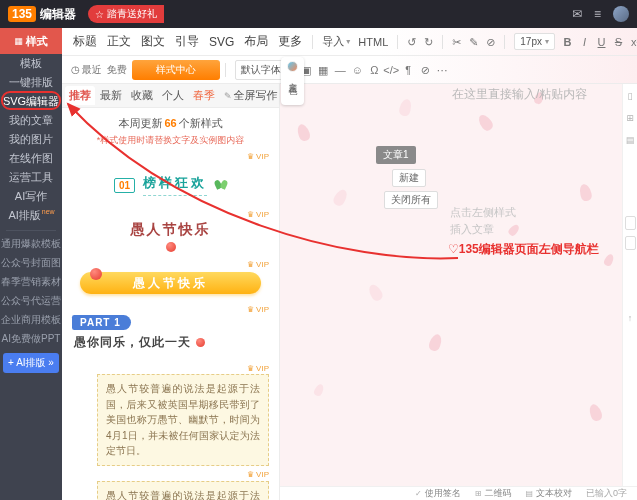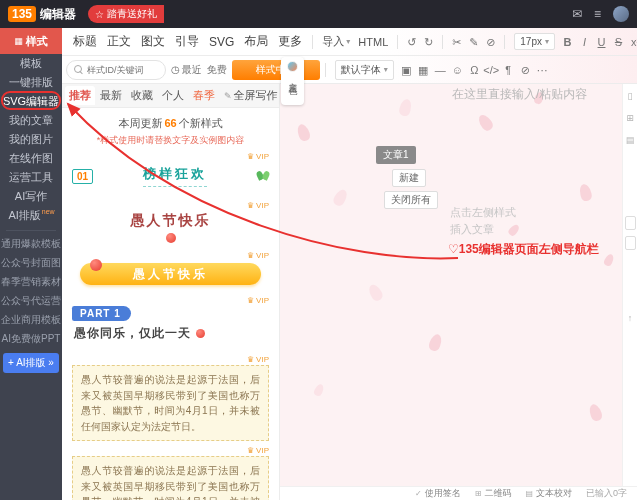--- a/index.html
+++ b/index.html
@@ -60,39 +60,39 @@
   .tab.season { color:#f06a43; }
   .tab .pi { font-size:9px; color:#999; }
   .notice { text-align:center; font-size:11px; color:#555; margin-top:8px; }
   .notice .count { color:#ff7e00; font-weight:bold; margin:0 2px; }
   .tip { text-align:center; font-size:9px; color:#e86a5a; margin-top:3px; }
   .cards { padding:3px 10px 0; }
   .card { position:relative; margin-bottom:3px; cursor:pointer; }
   .vip-row { display:flex; justify-content:flex-end; align-items:center; gap:2px; font-size:8px; color:#f2a33c; height:12px; }
   .crown { font-size:8px; }
 
-  .c1-row { display:flex; align-items:center; justify-content:space-between; gap:8px; padding:3px 0 9px; }
+  .c1-row { display:flex; align-items:center; justify-content:center; gap:8px; padding:3px 0 9px;margin-top:9px; }
   .c1-num { border:1px solid #25b0a7; color:#ff7e00; font-size:10px; font-weight:bold; padding:1px 4px; border-radius:2px; background:#fff; }
   .c1-title { color:#1aa39b; font-size:13px; font-weight:bold; letter-spacing:3px; border-bottom:1px dashed #8fd6d2; padding-bottom:3px; }
   .sprout { position:relative; width:12px; height:11px; }
   .sprout::before, .sprout::after { content:''; position:absolute; width:6px; height:9px; background:#58b85c; border-radius:50% 50% 50% 0; top:0; }
   .sprout::before { transform:rotate(-25deg); left:0; }
   .sprout::after { transform:rotate(25deg) scaleX(-1); left:6px; background:#7ccf6f; }
 
   .c2-title { text-align:center; color:#a94442; font-size:14px; font-weight:bold; letter-spacing:2px; padding-top:1px; }
   .ball { width:10px; height:10px; border-radius:50%; background:radial-gradient(circle at 35% 30%, #ff8a7e, #e63c30); margin:3px auto 6px; }
 
   .banner { position:relative; margin:2px 8px 9px; height:22px; background:linear-gradient(180deg,#ffd95e,#ffb212); border-radius:12px; color:#fff; font-size:12px; font-weight:bold; letter-spacing:3px; text-align:center; line-height:22px; box-shadow:0 2px 3px rgba(255,178,18,.35); }
   .ball2 { position:absolute; left:10px; top:-4px; width:12px; height:12px; border-radius:50%; background:radial-gradient(circle at 35% 30%, #ff8a7e, #e63c30); }
 
   .c4-badge { display:inline-block; background:#4a7dd8; color:#fff; font-size:10px; font-weight:bold; padding:2px 10px 2px 8px; border-radius:3px 10px 10px 3px; letter-spacing:1px; }
   .c4-line { display:flex; align-items:center; gap:5px; padding:4px 2px 8px; font-size:12px; font-weight:bold; color:#444; letter-spacing:1px; }
   .ball3 { width:9px; height:9px; border-radius:50%; background:radial-gradient(circle at 35% 30%, #ff8a7e, #e63c30); }
 
-  .ybox { background:#fdf8e2; border:1px dashed #e6cd87; padding:6px 8px; font-size:10px; line-height:1.55; color:#8a7450; text-align:justify; }
+  .ybox { background:#fdf8e2; border:1px dashed #e6cd87; padding:6px 8px; font-size:10px; line-height:1.55; color:#8a7450; text-align:justify;margin-left:25px; }
 
   
   .editor { position:absolute; top:84px; left:280px; right:15px; bottom:14px; background:#fdf2f3; overflow:hidden; z-index:1; }
   .petal { position:absolute; width:11px; height:17px; background:#f6c9d2; border-radius:60% 60% 50% 50%/70% 70% 40% 40%; opacity:.75; }
   .petal.small { width:8px; height:12px; }
   .petal.light { background:#fadde3; }
   .article-tab { position:absolute; left:96px; top:62px; background:#8a8a8a; color:#fff; font-size:10px; padding:2px 7px; border-radius:2px; cursor:pointer; }
   .btn-white { position:absolute; background:#fff; border:1px solid #ddd; color:#666; font-size:10px; padding:1px 6px; border-radius:2px; cursor:pointer; font-family:inherit; }
   .btn-new { left:112px; top:85px; }
   .btn-closeall { left:104px; top:107px; }
@@ -214,24 +214,20 @@
     </span>
     <span class="tbi b">B</span>
     <span class="tbi i">I</span>
     <span class="tbi u">U</span>
     <span class="tbi s">S</span>
     <span class="tbi">x²</span>
 
   </div>
 
   <div class="toolbar2">
-    <div class="searchbox">
-      <span class="search-icon"></span>
-      <input type="text" placeholder="样式ID/关键词" style="">
-    </div>
     <span class="mini-btn">
       <span>◷</span>
       <span>最近</span>
     </span>
     <span class="mini-btn">免费</span>
     <span class="style-center-btn">样式中心</span>
     <span class="vdiv"></span>
     <span class="tb-select">
       <span>默认字体</span>
       <span class="caret">▾</span>

